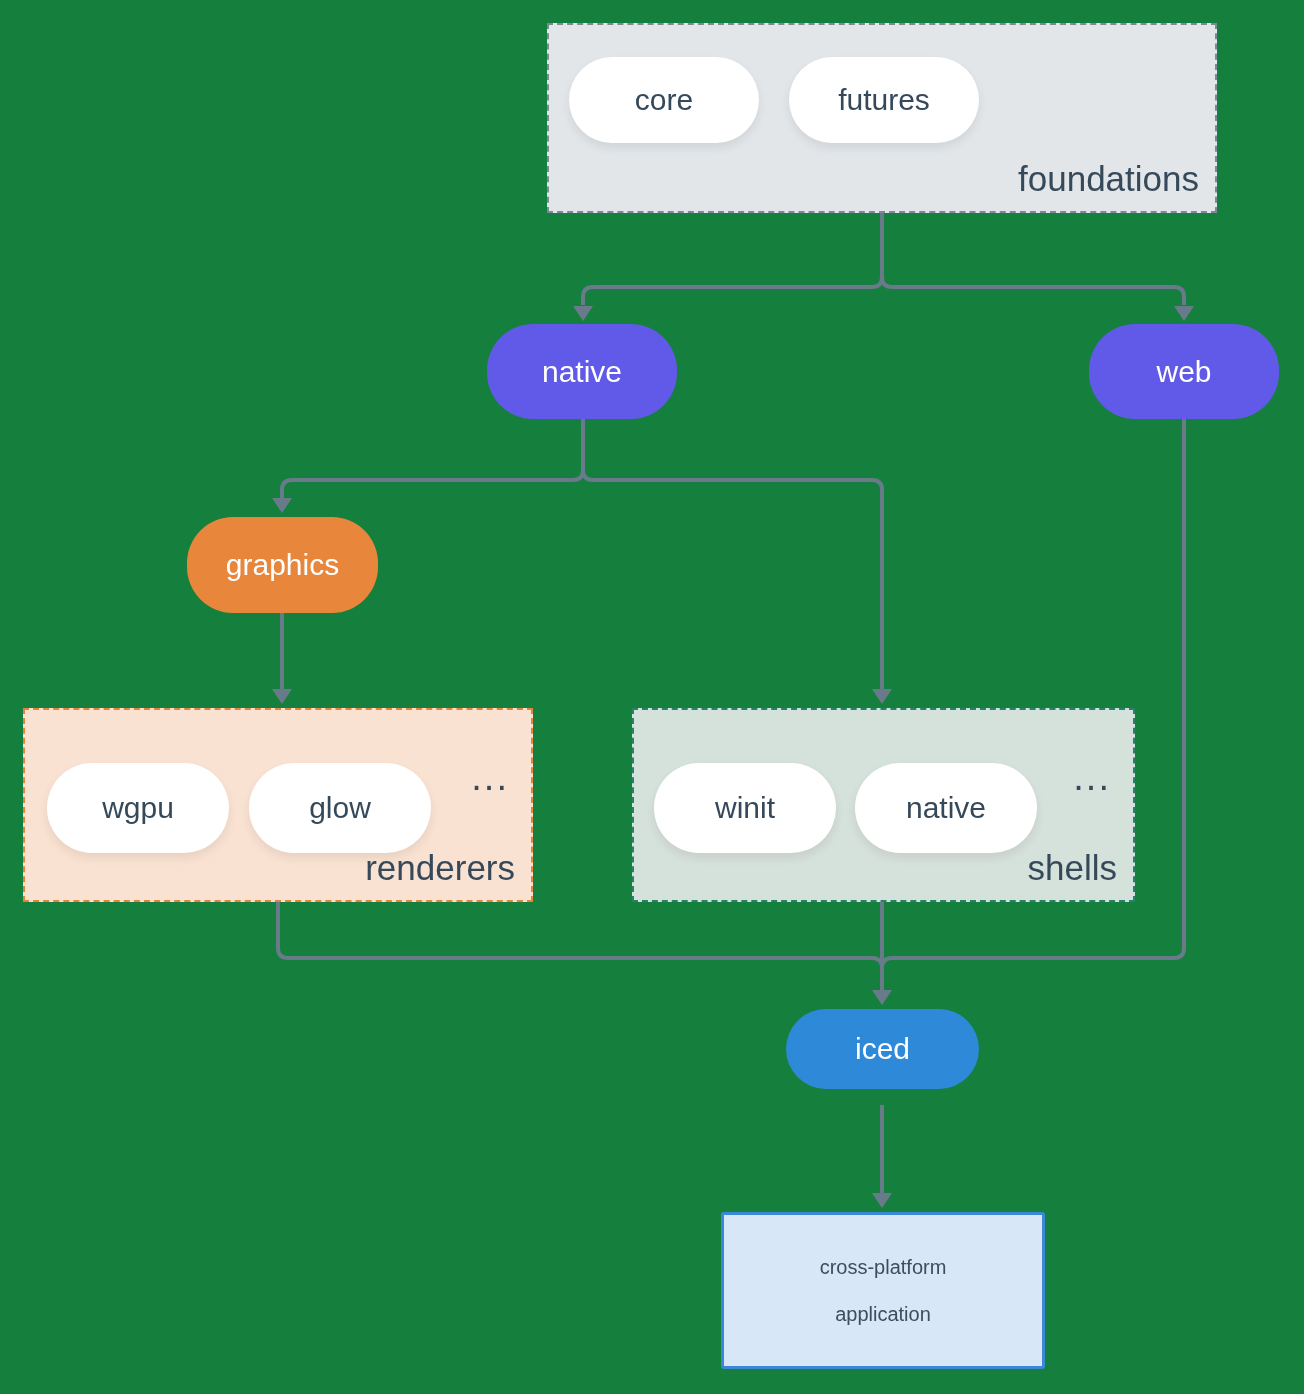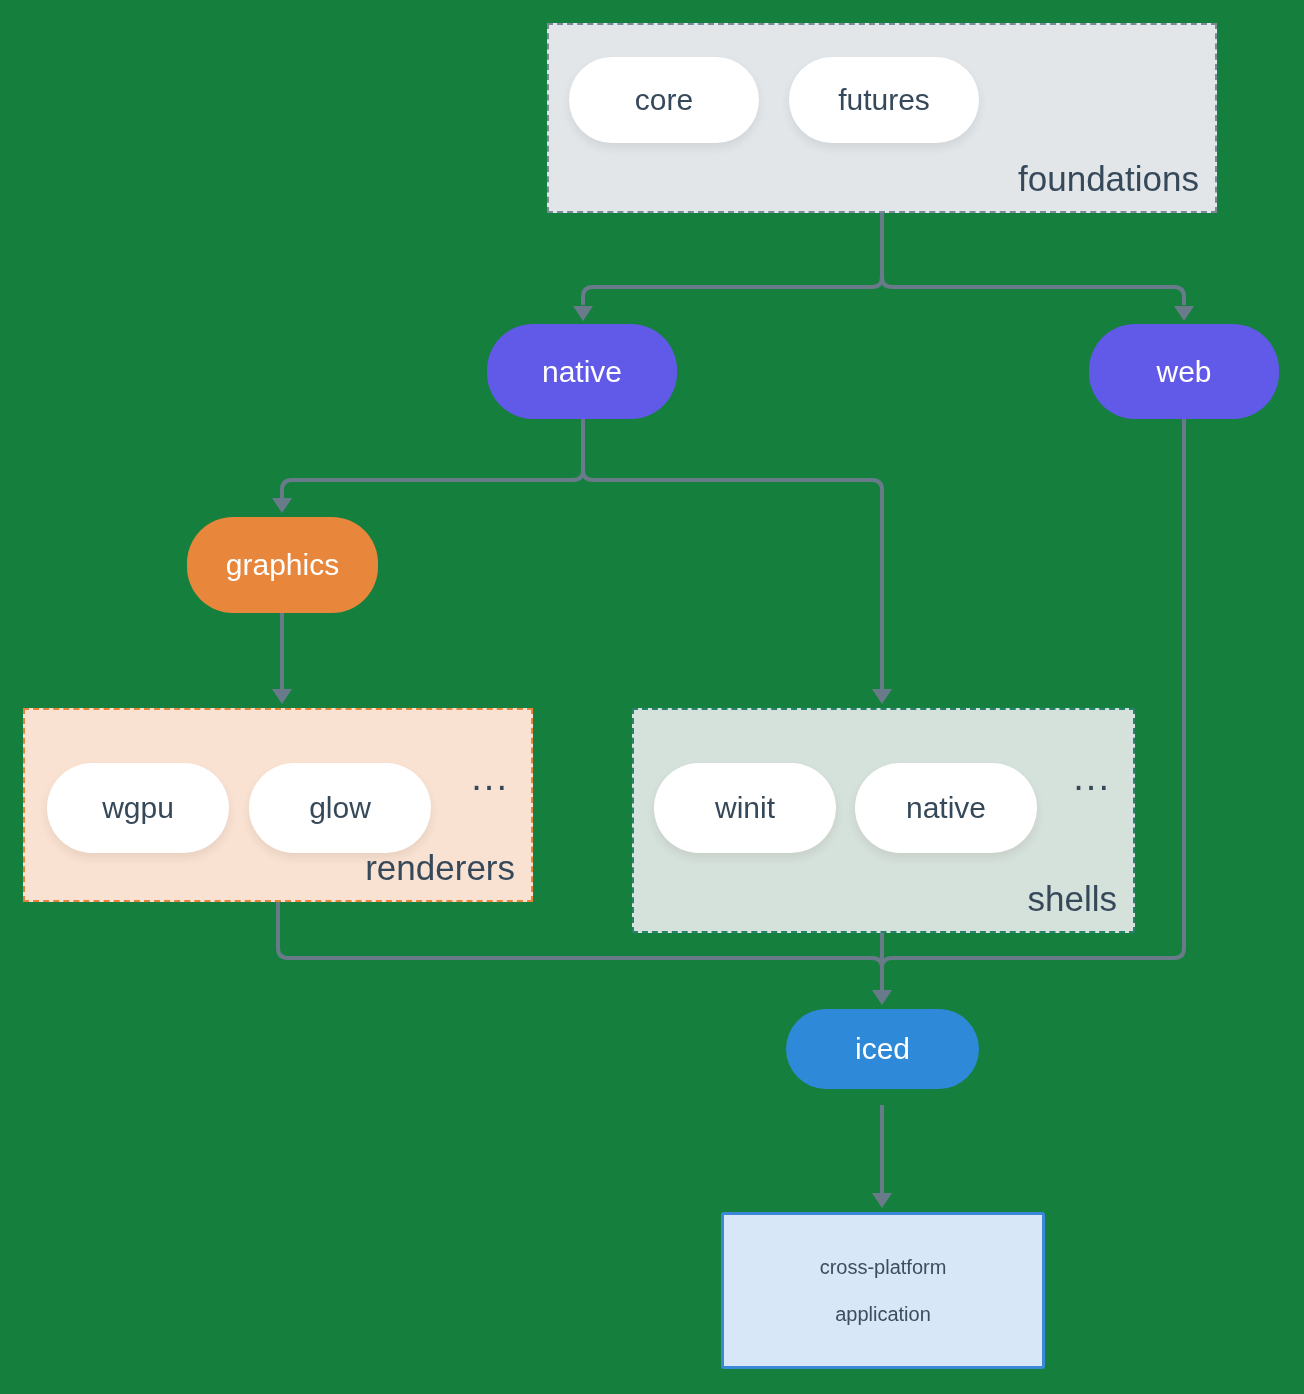--- a/index.html
+++ b/index.html
@@ -7,21 +7,21 @@
     position:relative;width:1304px;height:1394px;background:#15803d;
     font-family:"Liberation Sans",sans-serif;overflow:hidden;
   }
   .connectors{position:absolute;left:0;top:0;width:1304px;height:1394px;}
   .connectors path{stroke:#697a8b;stroke-width:4;fill:none;}
   .connectors polygon{fill:#697a8b;stroke:none;}
 
   .group{position:absolute;border:2px dashed;box-sizing:border-box;}
   .group-foundations{left:547px;top:23px;width:670px;height:190px;background:#e2e6e9;border-color:#7b8a98;}
   .group-renderers{left:23px;top:708px;width:510px;height:194px;background:#f9e2d2;border-color:#e8833c;}
-  .group-shells{left:632px;top:708px;width:503px;height:225px;background:#d5e1db;border-color:#27816c;}
+  .group-shells{left:632px;top:708px;width:503px;height:194px;background:#d5e1db;border-color:#27816c;}
   .group-label{
     position:absolute;right:16px;bottom:12px;font-size:35px;color:#36495a;
   }
 
   .pill{
     position:absolute;display:flex;align-items:center;justify-content:center;
     font-size:30px;box-sizing:border-box;
   }
   .pill-white{
     background:#ffffff;color:#36495a;width:182px;height:90px;border-radius:45px;

